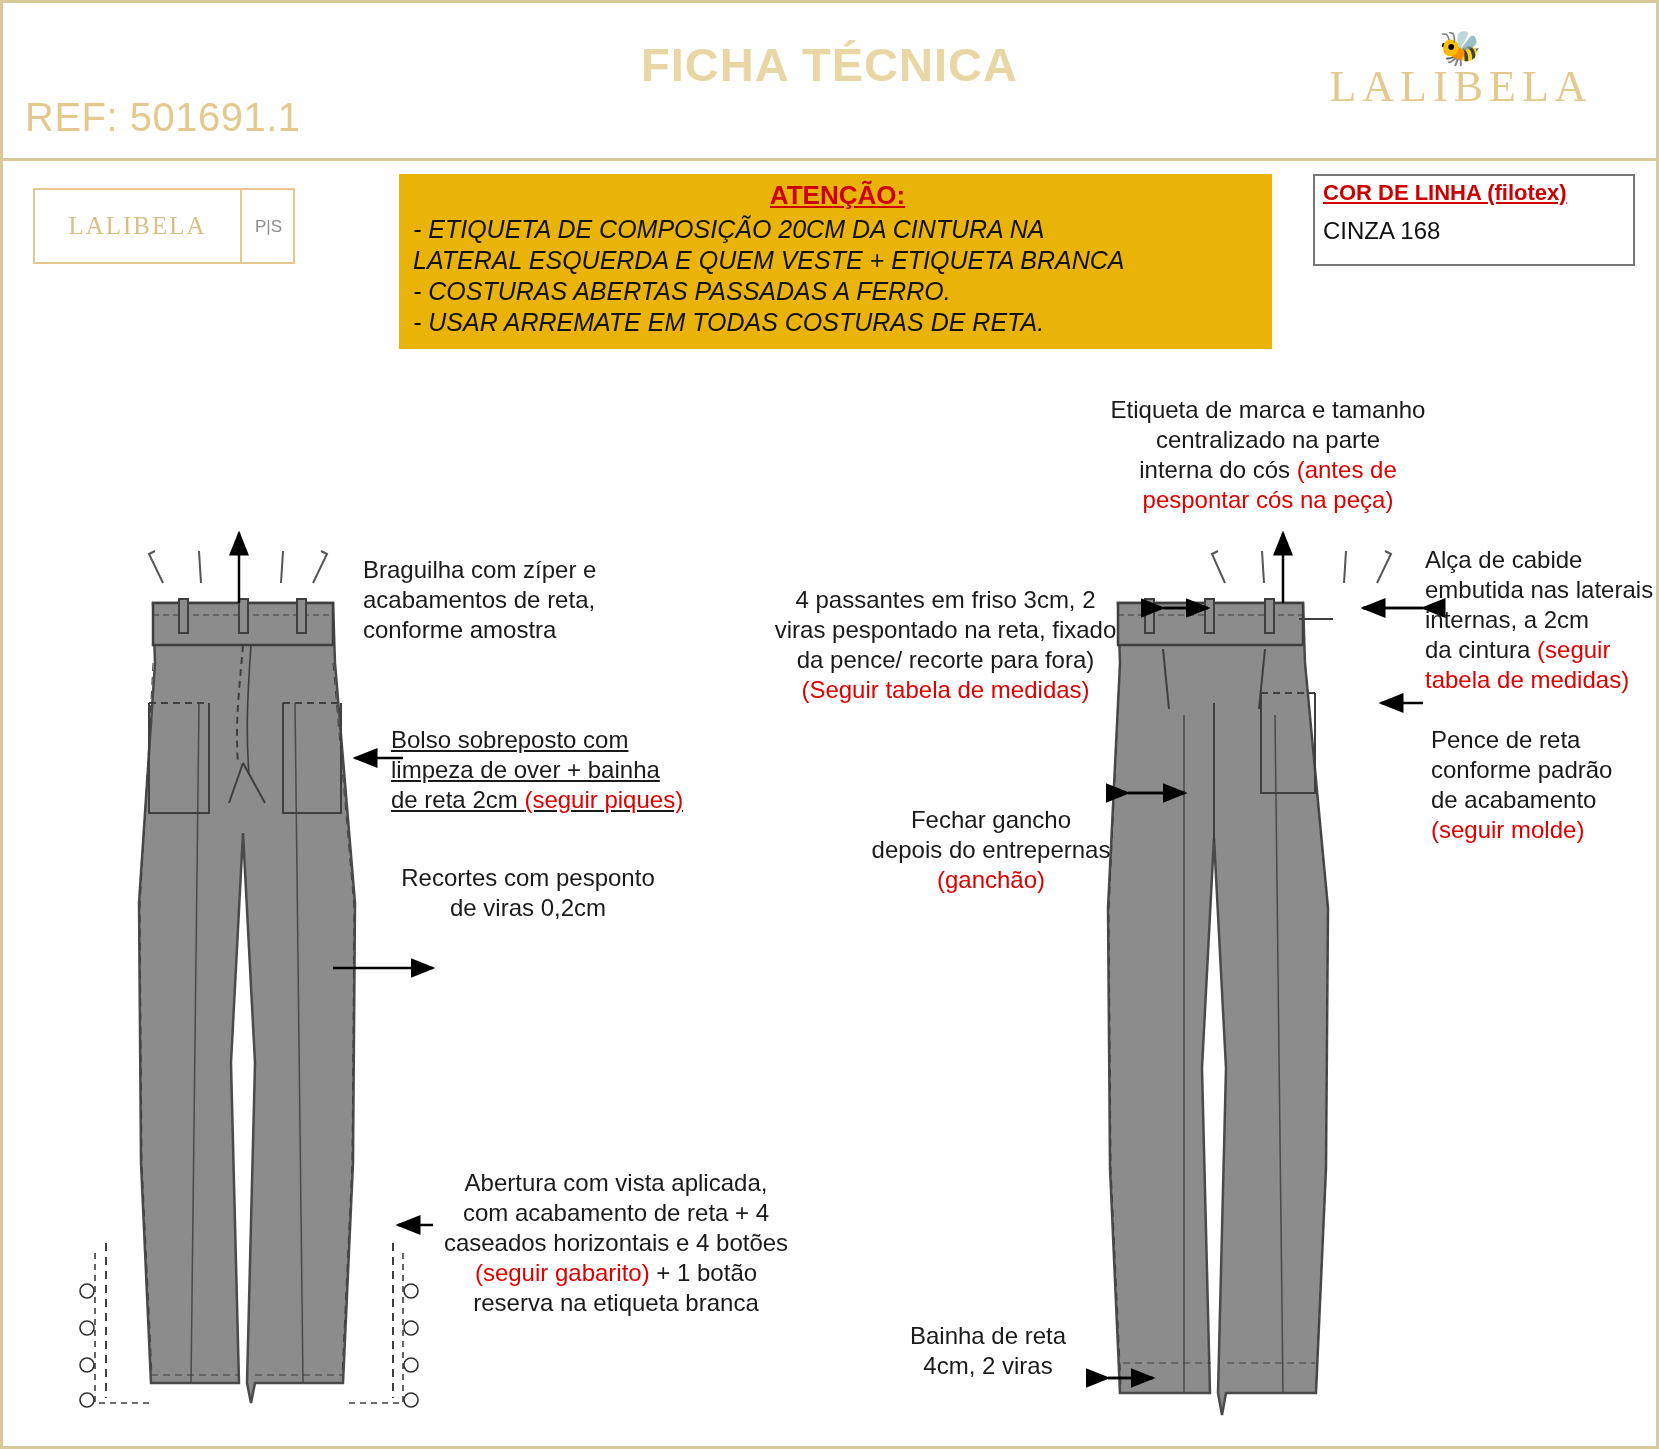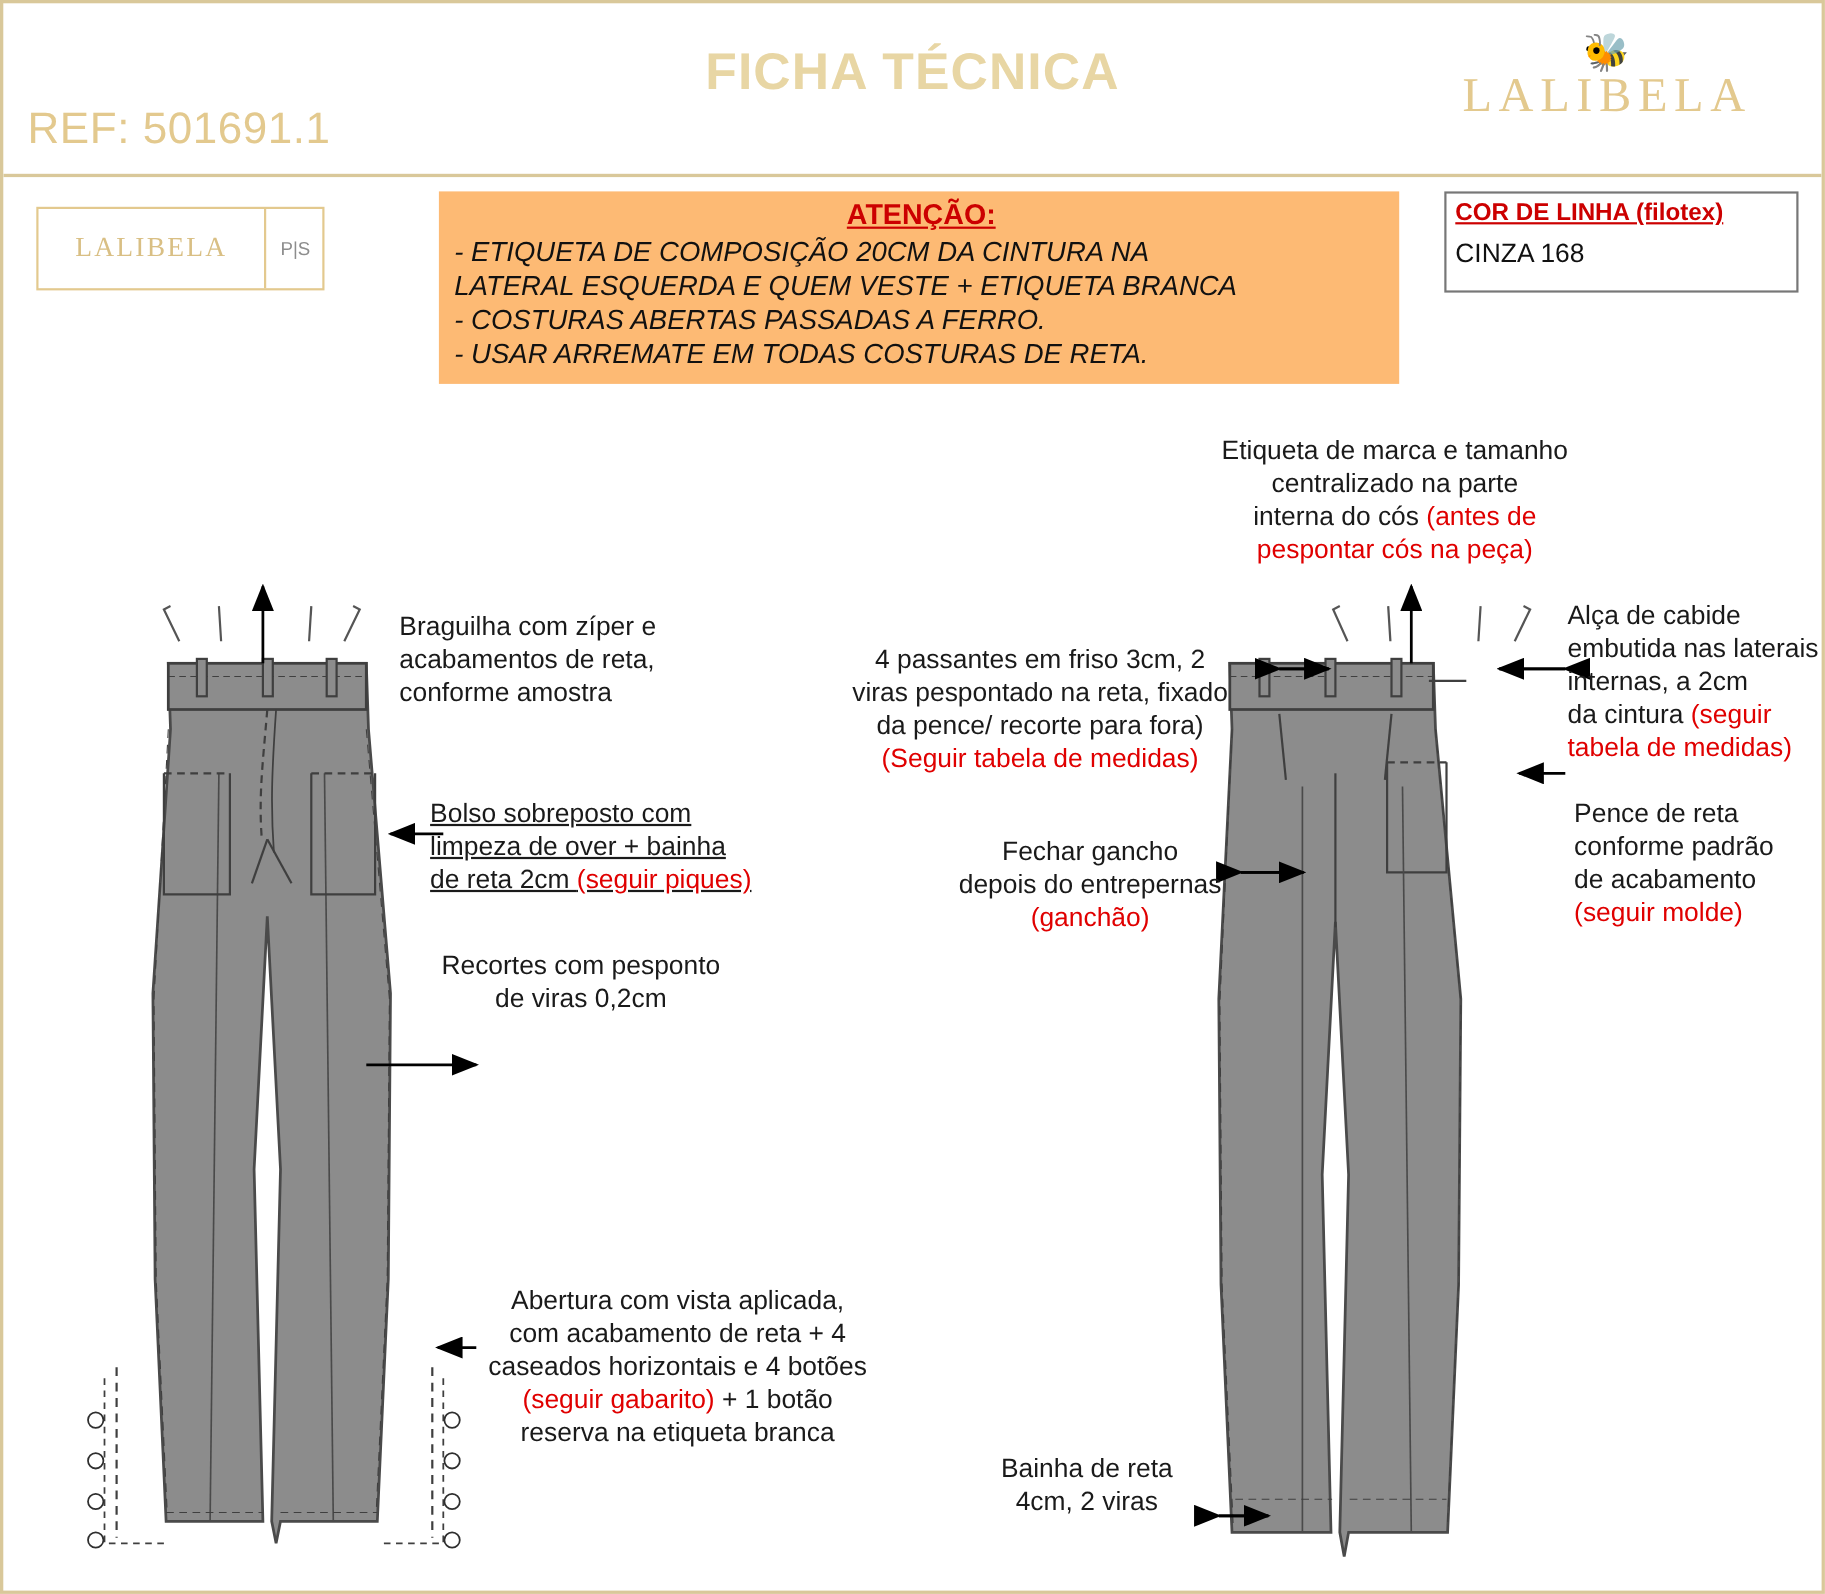--- a/index.html
+++ b/index.html
@@ -106,21 +106,21 @@
     font-size: 17px;
     color: #8d8d8d;
   }
 
   .attention {
     position: absolute;
     left: 396px;
     top: 171px;
     width: 873px;
     height: 175px;
-    background: #fdba74;
+    background: #eab308;
     box-sizing: border-box;
     padding: 6px 10px 0 14px;
   }
   .attention .att-title {
     text-align: center;
     font-size: 26px;
     font-weight: bold;
     color: #cc0000;
     text-decoration: underline;
     margin-bottom: 3px;
@@ -422,21 +422,21 @@
 tabela de medidas)</span>
   </div>
 
   <div class="note l" style="left:1428px; top:692px; width:230px;">
     <span>Pence de reta
 conforme padrão
 de acabamento
 </span><span class="red">(seguir molde)</span>
   </div>
 
-  <div class="note c" style="left:838px; top:727px; width:300px;">
+  <div class="note c" style="left:838px; top:772px; width:300px;">
     <span>Fechar gancho
 depois do entrepernas</span>
     <span class="red">(ganchão)</span>
   </div>
 
   <div class="note c" style="left:880px; top:1318px; width:210px;">Bainha de reta
 4cm, 2 viras</div>
 
 </div>
 

